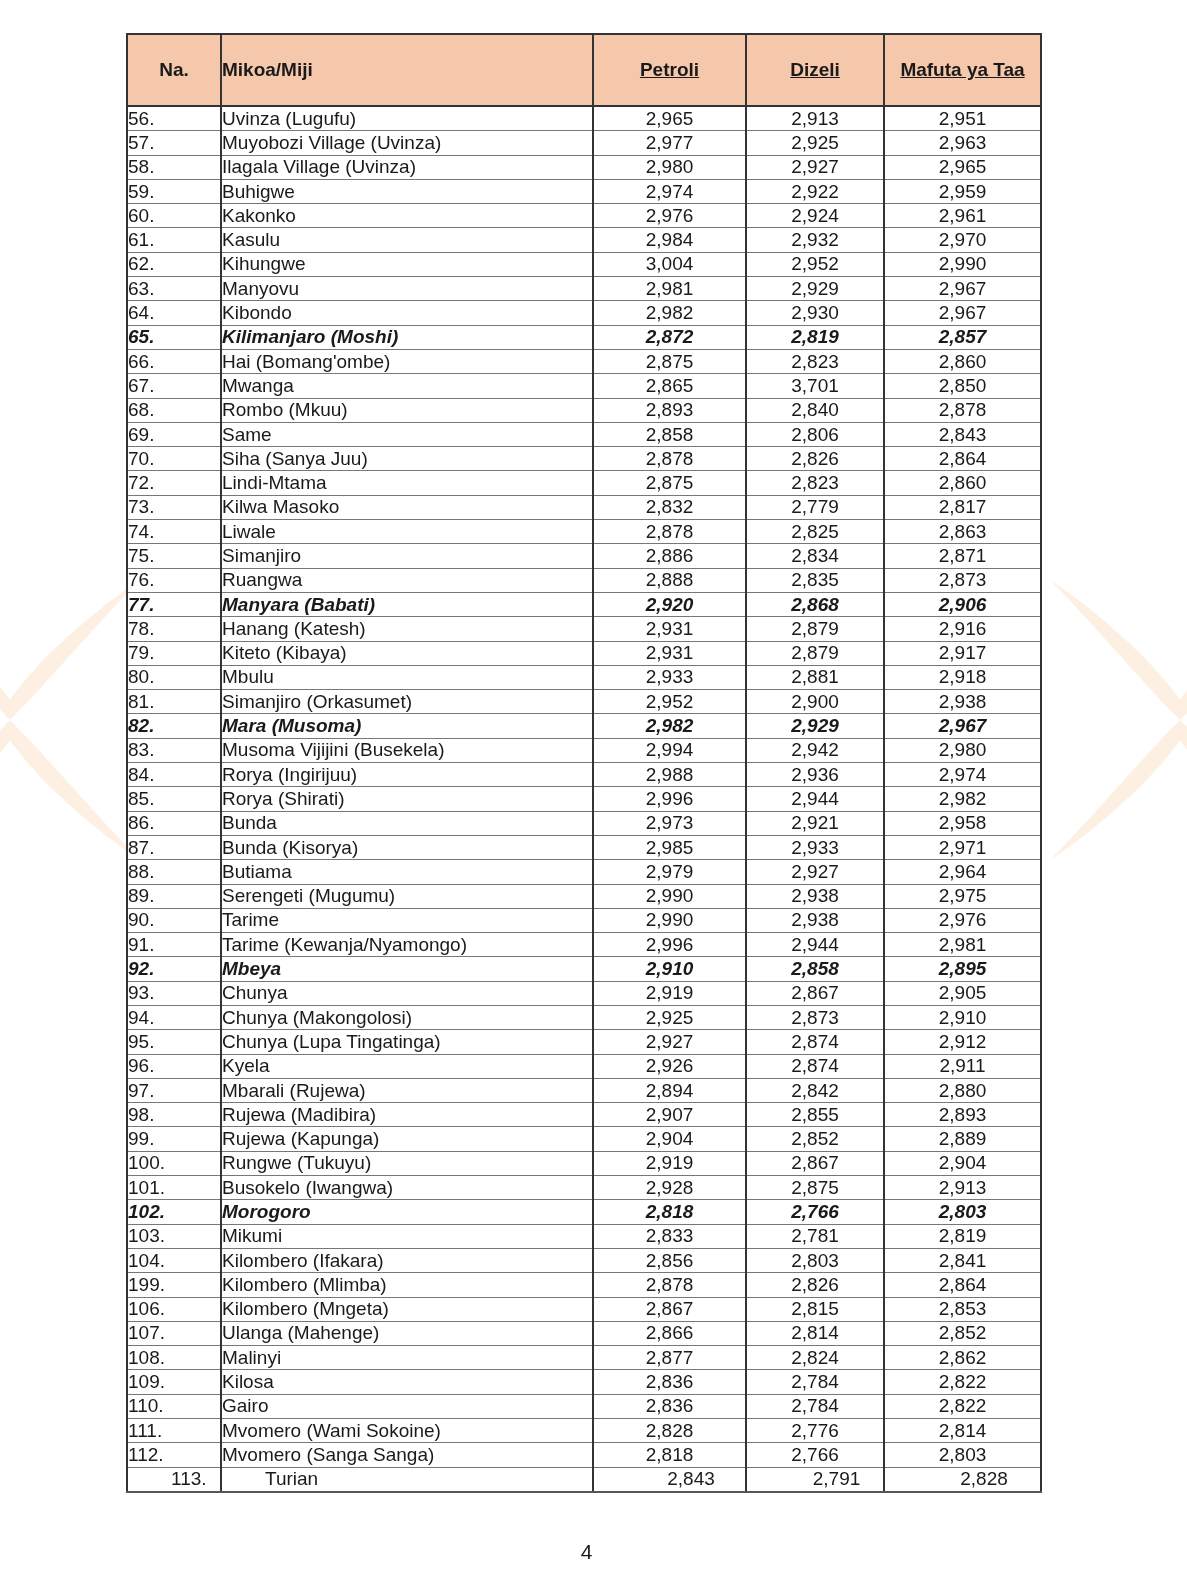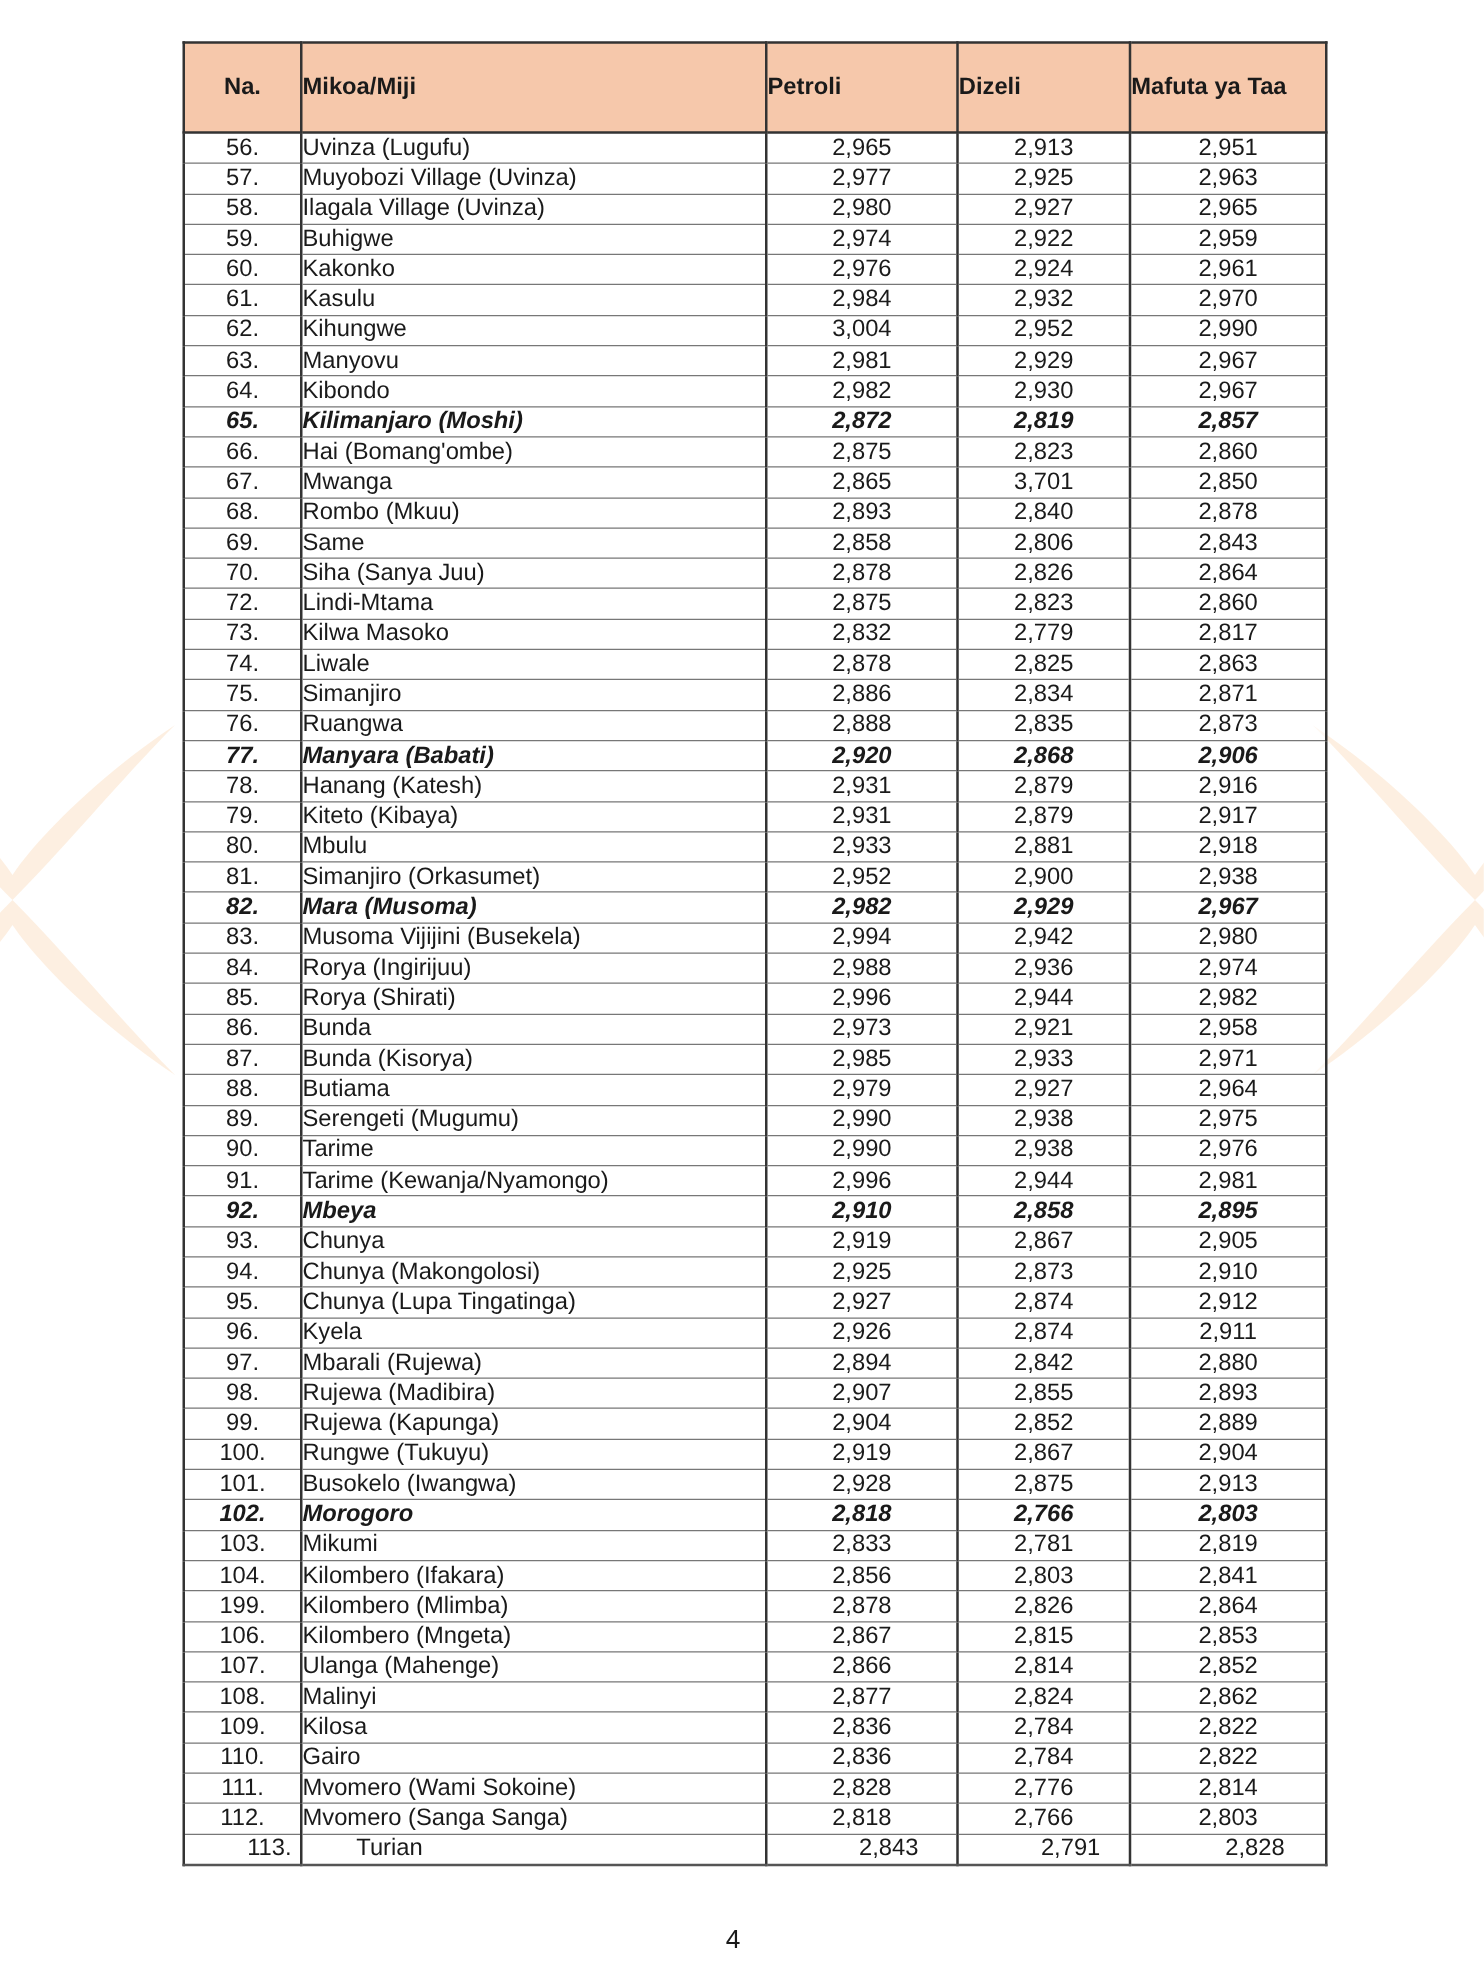--- a/index.html
+++ b/index.html
@@ -4,21 +4,21 @@
 <style>
   html, body { margin:0; padding:0; }
   body {
     width:1187px; height:1582px; background:#ffffff; position:relative; overflow:hidden;
     font-family:"Liberation Sans", sans-serif; color:#1a1a1a;
   }
   .watermark { position:absolute; z-index:0; pointer-events:none; }
   .wm-left { left:-120px; top:560px; width:260px; height:320px; }
   .wm-right { left:1050px; top:560px; width:260px; height:320px; }
   table.prices {
-    position:absolute; left:146px; top:33px; z-index:1;
+    position:absolute; left:126px; top:33px; z-index:1;
     border-collapse:collapse; width:914px; table-layout:fixed;
     background:transparent;
   }
   table.prices th {
     background:#f6c8ab; height:70px; font-weight:bold; font-size:19px;
     border:2px solid #333; padding:0;
   }
   table.prices td {
     height:23.3px; padding:0; font-size:19px; line-height:22px;
     border-left:2px solid #333; border-right:2px solid #333;
@@ -26,22 +26,22 @@
     white-space:nowrap; background:rgba(255,255,255,0.6);
   }
   table.prices tr:last-child td { border-bottom:2px solid #555;padding-left:43px; }
   col.c-no { width:94px; }
   col.c-name { width:372px; }
   col.c-pet { width:153px; }
   col.c-diz { width:138px; }
   col.c-taa { width:157px; }
   th.h-no { text-align:center; }
   th.h-name { text-align:left; padding-left:10px; }
-  th.h-num { text-align:left; }
-  td.no { text-align:center; padding-right:8px; }
+  th.h-num { text-align:center;text-decoration:underline; }
+  td.no { text-align:left; padding-right:8px; }
   td.name { text-align:left; padding-left:10px; }
   td.num { text-align:center; }
   tr.bold td { font-weight:bold;font-style:italic; }
   .page-number {
     position:absolute; left:0; width:1173px; top:1540px; text-align:center;
     font-size:21px; z-index:1;
   }
 </style>
 </head>
 <body>

